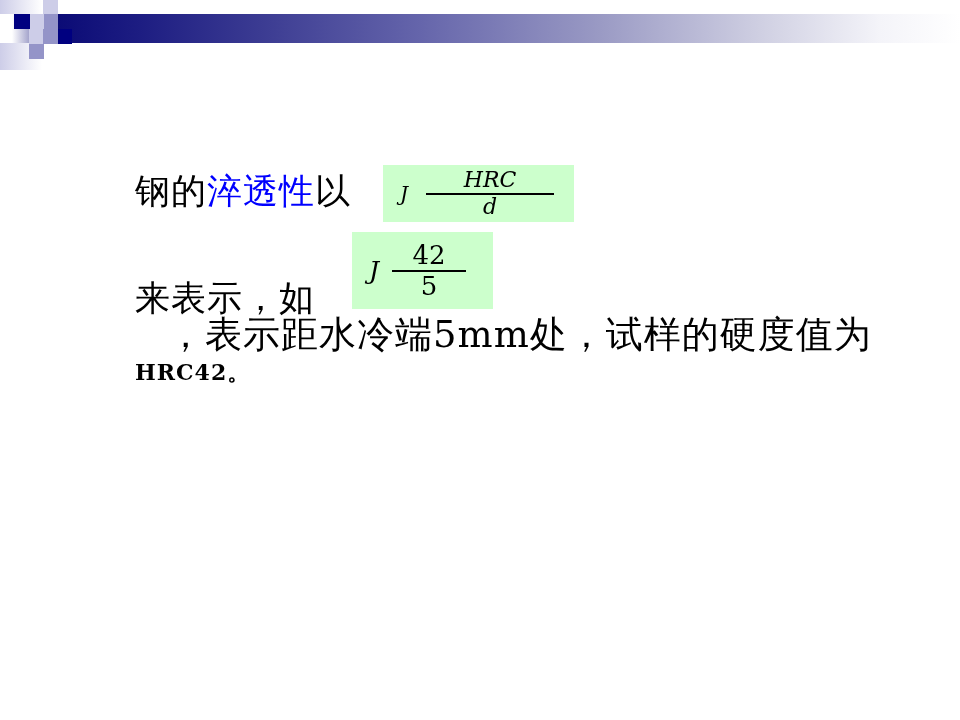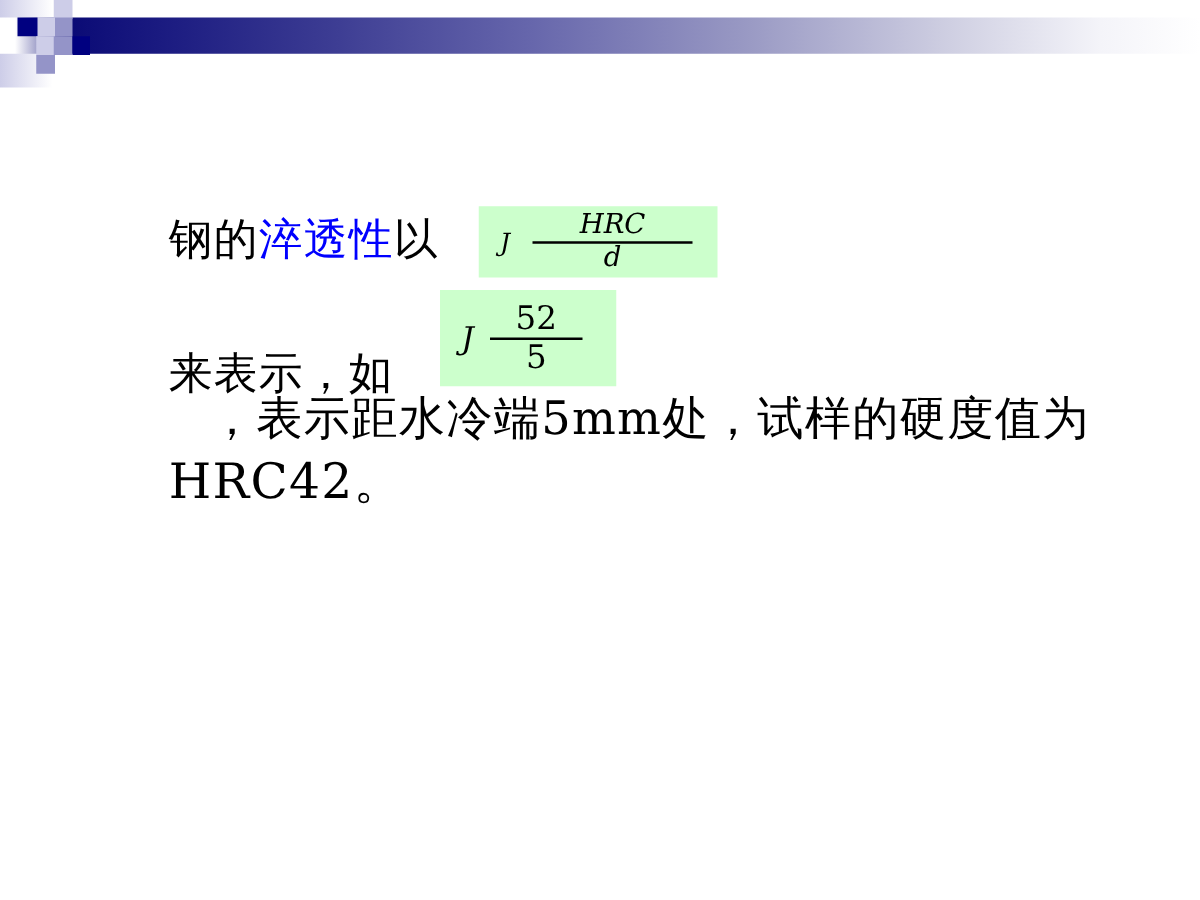--- a/index.html
+++ b/index.html
@@ -67,21 +67,21 @@
   .line {
     font-family: "DejaVu Serif", "Liberation Serif", serif;
     font-size: 35px;
     color: #000000;
     letter-spacing: 1px;
     white-space: nowrap;
   }
   .line1 { position: absolute; left: 0px;  top: 8px; }
   .line2 { position: absolute; left: 0px;  top: 78px; margin-top: 37px; }
   .line3 { position: absolute; left: 0px;  top: 150px; font-size: 37px; margin-left: 32px; }
-  .line4 { position: absolute; left: 0px;  top: 198px; font-size: 39px; }
+  .line4 { position: absolute; left: 0px;  top: 198px; font-size: 22px; font-weight: bold; }
   .hl-blue { color: #0000ff; }
 
   
   .formula-box {
     position: absolute;
     background: #ccffcc;
     display: flex;
     align-items: center;
   }
   #formula-box-1 {
@@ -188,20 +188,20 @@
     <span class="frac">
       <span class="num">HRC</span>
       <span class="bar"></span>
       <span class="den">d</span>
     </span>
   </div>
 
   <div id="formula-box-2" class="formula-box">
     <span class="fvar">J</span>
     <span class="frac">
-      <span class="num">52</span>
+      <span class="num">42</span>
       <span class="bar"></span>
       <span class="den">5</span>
     </span>
   </div>
 
 
 </div>
 
 </body></html>

